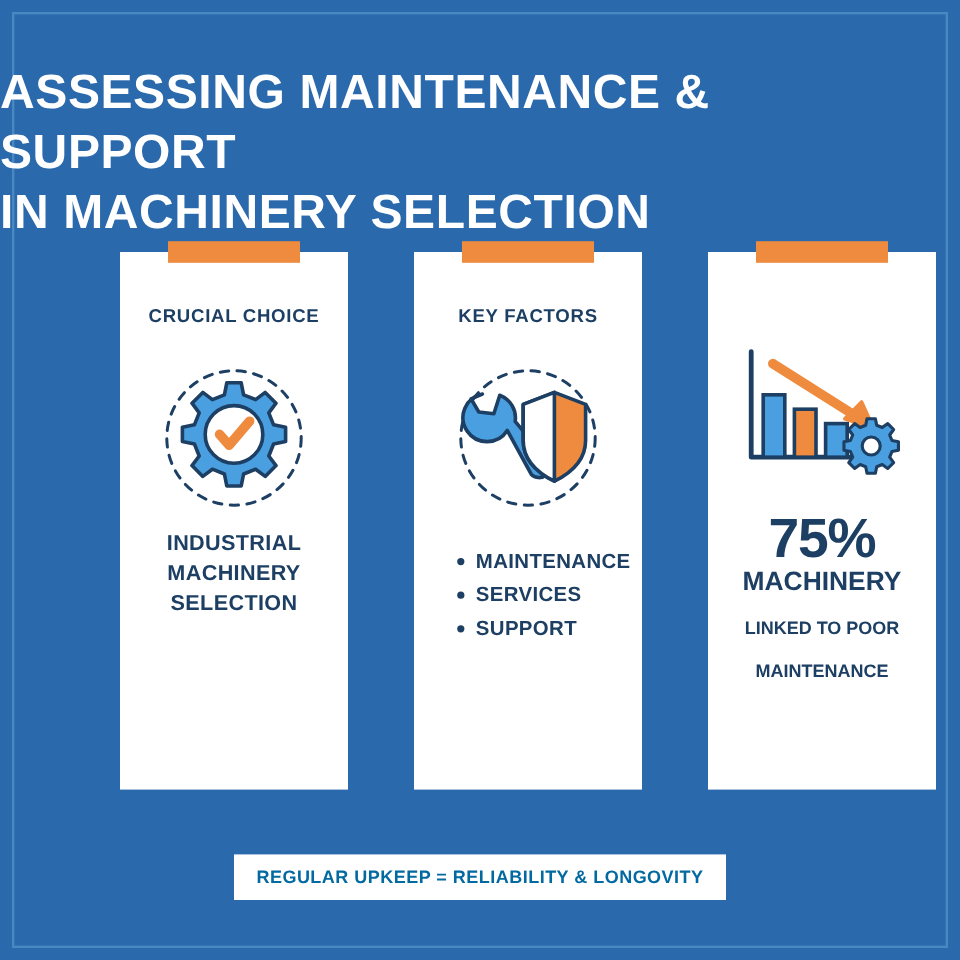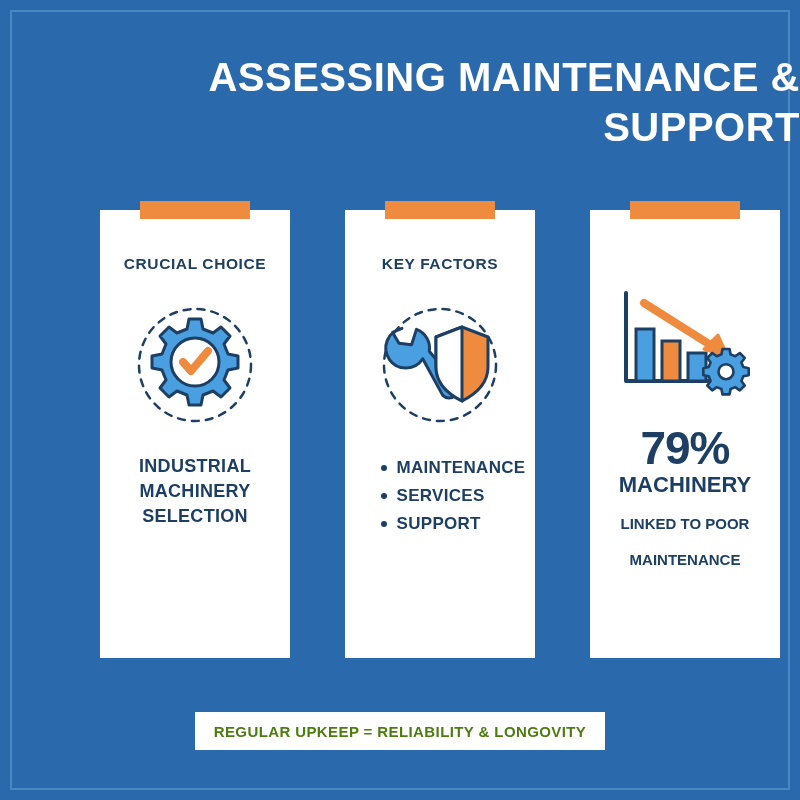--- a/index.html
+++ b/index.html
@@ -30,21 +30,21 @@
     border: 2px solid #4a88c4;
     box-sizing: border-box;
   }
 
   
   .title-block {
     position: absolute;
     left: 0;
     top: 52px;
     width: 800px;
-    text-align: right;
+    text-align: left;
   }
   .title-line {
     color: #ffffff;
     font-weight: bold;
     font-size: 40px;
     letter-spacing: 0.5px;
     line-height: 50px;
     text-transform: uppercase;
   }
 
@@ -103,21 +103,20 @@
 
   
   .centered-lines {
     color: #1d3f63;
     font-size: 18px;
     font-weight: bold;
     line-height: 25px;
     text-align: center;
     text-transform: uppercase;
     letter-spacing: 0.3px;
-    margin-top: 14px;
   }
 
   
   .bullets {
     margin: 14px 0 0 0;
     padding: 0 0 0 26px;
     list-style: none;
     color: #1d3f63;
     font-size: 17px;
     font-weight: bold;
@@ -172,35 +171,36 @@
     left: 195px;
     top: 712px;
     width: 410px;
     height: 38px;
     background: #ffffff;
     display: flex;
     align-items: center;
     justify-content: center;
   }
   .footer-text {
-    color: #4d7c0f;
+    color: #0369a1;
     font-size: 15px;
     font-weight: bold;
     letter-spacing: 0.4px;
     text-transform: uppercase;
   }
 </style>
 </head>
 <body>
 
 <div class="poster">
   <div class="inner-frame"></div>
 
   <div class="title-block">
     <div class="title-line">ASSESSING MAINTENANCE &amp; SUPPORT</div>
+    <div class="title-line">IN MACHINERY SELECTION</div>
   </div>
 
   <div class="cards">
 
     <div class="card">
       <div class="card-tab"></div>
       <div class="card-heading">CRUCIAL CHOICE</div>
       <div class="card-icon">
         <svg width="140" height="128" viewBox="0 0 140 128">
           <circle cx="70" cy="64" r="56" fill="none" stroke="#1d3f63" stroke-width="2.5" stroke-dasharray="7 7" stroke-linecap="round"></circle>
@@ -264,21 +264,21 @@
           <path d="M 118 72 L 94 64 L 108 50 Z" fill="#ef8b3e" stroke="#ef8b3e" stroke-width="3" stroke-linejoin="round"></path>
 
           <g transform="translate(116,84)">
             <path d="M -3.5 -20 L 3.5 -20 L 4.6 -14.6 L 9.2 -12.7 L 13.8 -16 L 18.7 -11.1 L 15.4 -6.5 L 17.3 -1.9 L 22.7 -0.8 L 22.7 6.2 L 17.3 7.3 L 15.4 11.9 L 18.7 16.5 L 13.8 21.4 L 9.2 18.1 L 4.6 20 L 3.5 25.4 L -3.5 25.4 L -4.6 20 L -9.2 18.1 L -13.8 21.4 L -18.7 16.5 L -15.4 11.9 L -17.3 7.3 L -22.7 6.2 L -22.7 -0.8 L -17.3 -1.9 L -15.4 -6.5 L -18.7 -11.1 L -13.8 -16 L -9.2 -12.7 L -4.6 -14.6 Z" fill="#4a9fe0" stroke="#1d3f63" stroke-width="2.6" stroke-linejoin="round"></path>
             <circle cx="0" cy="2.7" r="7.5" fill="#ffffff" stroke="#1d3f63" stroke-width="2.6"></circle>
           </g>
         </svg>
       </div>
       <div class="card-body">
         <div class="stat-wrap">
-          <div class="stat-number">79%</div>
+          <div class="stat-number">75%</div>
           <div class="stat-main">MACHINERY</div>
           <div class="stat-sub">LINKED TO POOR</div>
           <div class="stat-sub">MAINTENANCE</div>
         </div>
       </div>
     </div>
 
   </div>
 
   <div class="footer">

